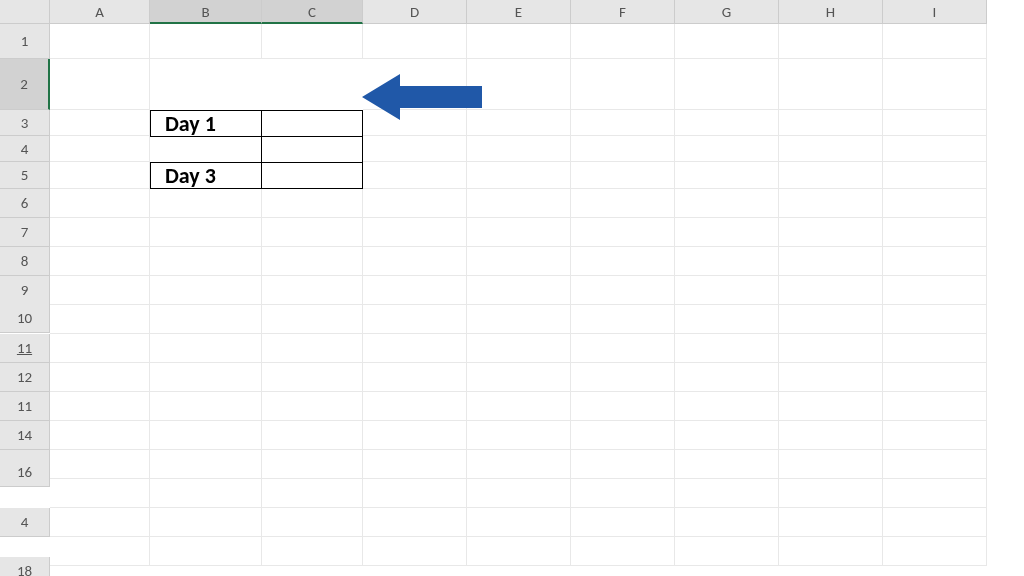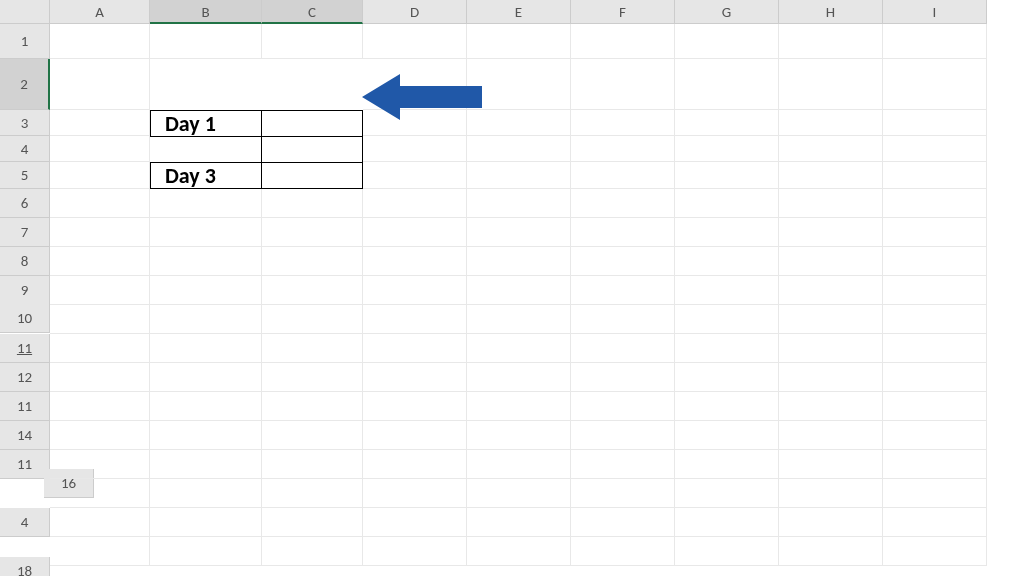--- a/index.html
+++ b/index.html
@@ -126,21 +126,21 @@
       <div class="row-header" style="top: 189px; height: 29px;">6</div>
       <div class="row-header" style="top: 218px; height: 29px;">7</div>
       <div class="row-header" style="top: 247px; height: 29px;">8</div>
       <div class="row-header" style="top: 276px; height: 29px;">9</div>
       <div class="row-header" style="top: 304px; height: 29px;">10</div>
       <div class="row-header" style="top: 334px; height: 29px; text-decoration: underline;">11</div>
       <div class="row-header" style="top: 363px; height: 29px; text-align: right;">12</div>
       <div class="row-header" style="top: 392px; height: 29px;">11</div>
       <div class="row-header" style="top: 421px; height: 29px;">14</div>
       <div class="row-header" style="top: 450px; height: 29px;">11</div>
-      <div class="row-header" style="top: 469px; height: 29px; margin-left: 44px;">16</div>
+      <div class="row-header" style="top: 458px; height: 29px;">16</div>
       <div class="row-header" style="top: 508px; height: 29px;">4</div>
       <div class="row-header" style="top: 537px; height: 29px; margin-top: 20px;">18</div>
     </div>
   <div id="cells">
       <div class="cell" style="left: 50px; top: 24px; width: 100px; height: 35px;"></div>
       <div class="cell" style="left: 150px; top: 24px; width: 112px; height: 35px;"></div>
       <div class="cell" style="left: 262px; top: 24px; width: 101px; height: 35px;"></div>
       <div class="cell" style="left: 363px; top: 24px; width: 104px; height: 35px;"></div>
       <div class="cell" style="left: 467px; top: 24px; width: 104px; height: 35px;"></div>
       <div class="cell" style="left: 571px; top: 24px; width: 104px; height: 35px;"></div>

